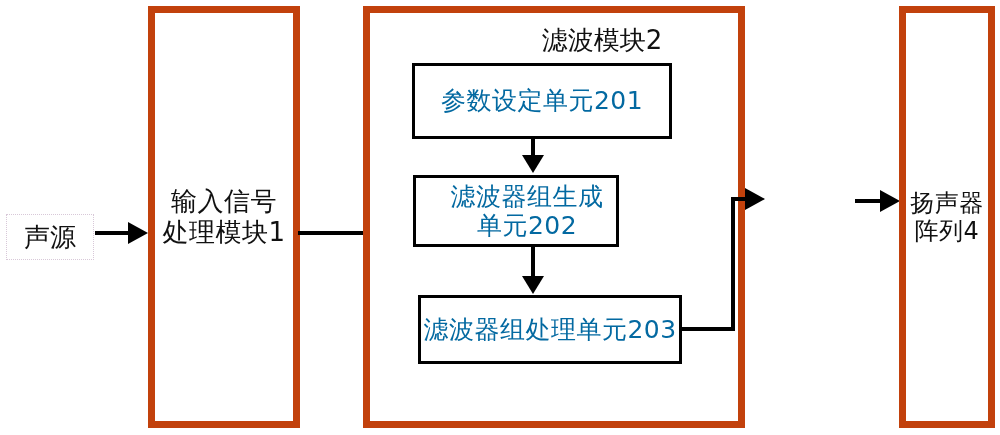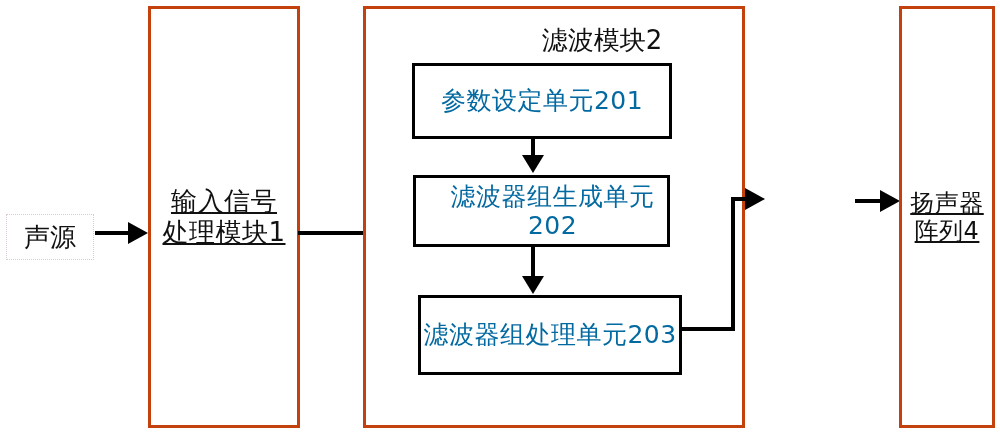--- a/index.html
+++ b/index.html
@@ -11,28 +11,27 @@
     position: relative;
     width: 1000px;
     height: 435px;
     background: #ffffff;
     font-family: "DejaVu Sans", "Liberation Sans", sans-serif;
     overflow: hidden;
   }
   .box {
     position: absolute;
     box-sizing: border-box;
-    border: 3px solid #c2410c;
+    border: 7px solid #c2410c;
     background: #ffffff;
     display: flex;
     align-items: center;
     justify-content: center;
     text-align: center;
     color: #111111;
-    text-decoration: underline;
   }
   .box-label {
     display: block;
     line-height: 1.18;
     white-space: pre-line;
     letter-spacing: 0.5px;
   }
   .inner-box {
     position: absolute;
     box-sizing: border-box;
@@ -111,28 +110,28 @@
   <div class="box" style="left:363px; top:6px; width:382px; height:422px; display:block;"></div>
   <div class="module-title f26" style="left:363px; top:23px; width:382px;">滤波模块2</div>
 
   <div class="inner-box f25" style="left:412px; top:63px; width:260px; height:76px;">
     <span class="box-label">参数设定单元201</span>
   </div>
 
   <div class="conn v-line" style="left:531px; top:139px; height:26px;"></div>
   <div class="arrow-down" style="left:522px; top:155px;"></div>
 
-  <div class="inner-box f25" style="left:413px; top:175px; width:257px; height:72px;padding-left:22px;">
+  <div class="inner-box f25" style="left:413px; top:175px; width:206px; height:72px;padding-left:22px;">
     <span class="box-label">滤波器组生成单元202</span>
   </div>
 
   <div class="conn v-line" style="left:531px; top:247px; height:32px;"></div>
   <div class="arrow-down" style="left:522px; top:276px;"></div>
 
-  <div class="inner-box f25" style="left:418px; top:295px; width:264px; height:80px;">
+  <div class="inner-box f25" style="left:418px; top:295px; width:264px; height:69px;">
     <span class="box-label">滤波器组处理单元203</span>
   </div>
 
   <div class="conn h-line" style="left:680px; top:327px; width:55px;"></div>
   <div class="conn v-line" style="left:731px; top:197px; height:134px;"></div>
   <div class="conn h-line" style="left:731px; top:197px; width:22px;"></div>
   <div class="arrow-right" style="left:745px; top:188px;"></div>
 
 
   <div class="conn h-line" style="left:855px; top:199px; width:32px;"></div>

